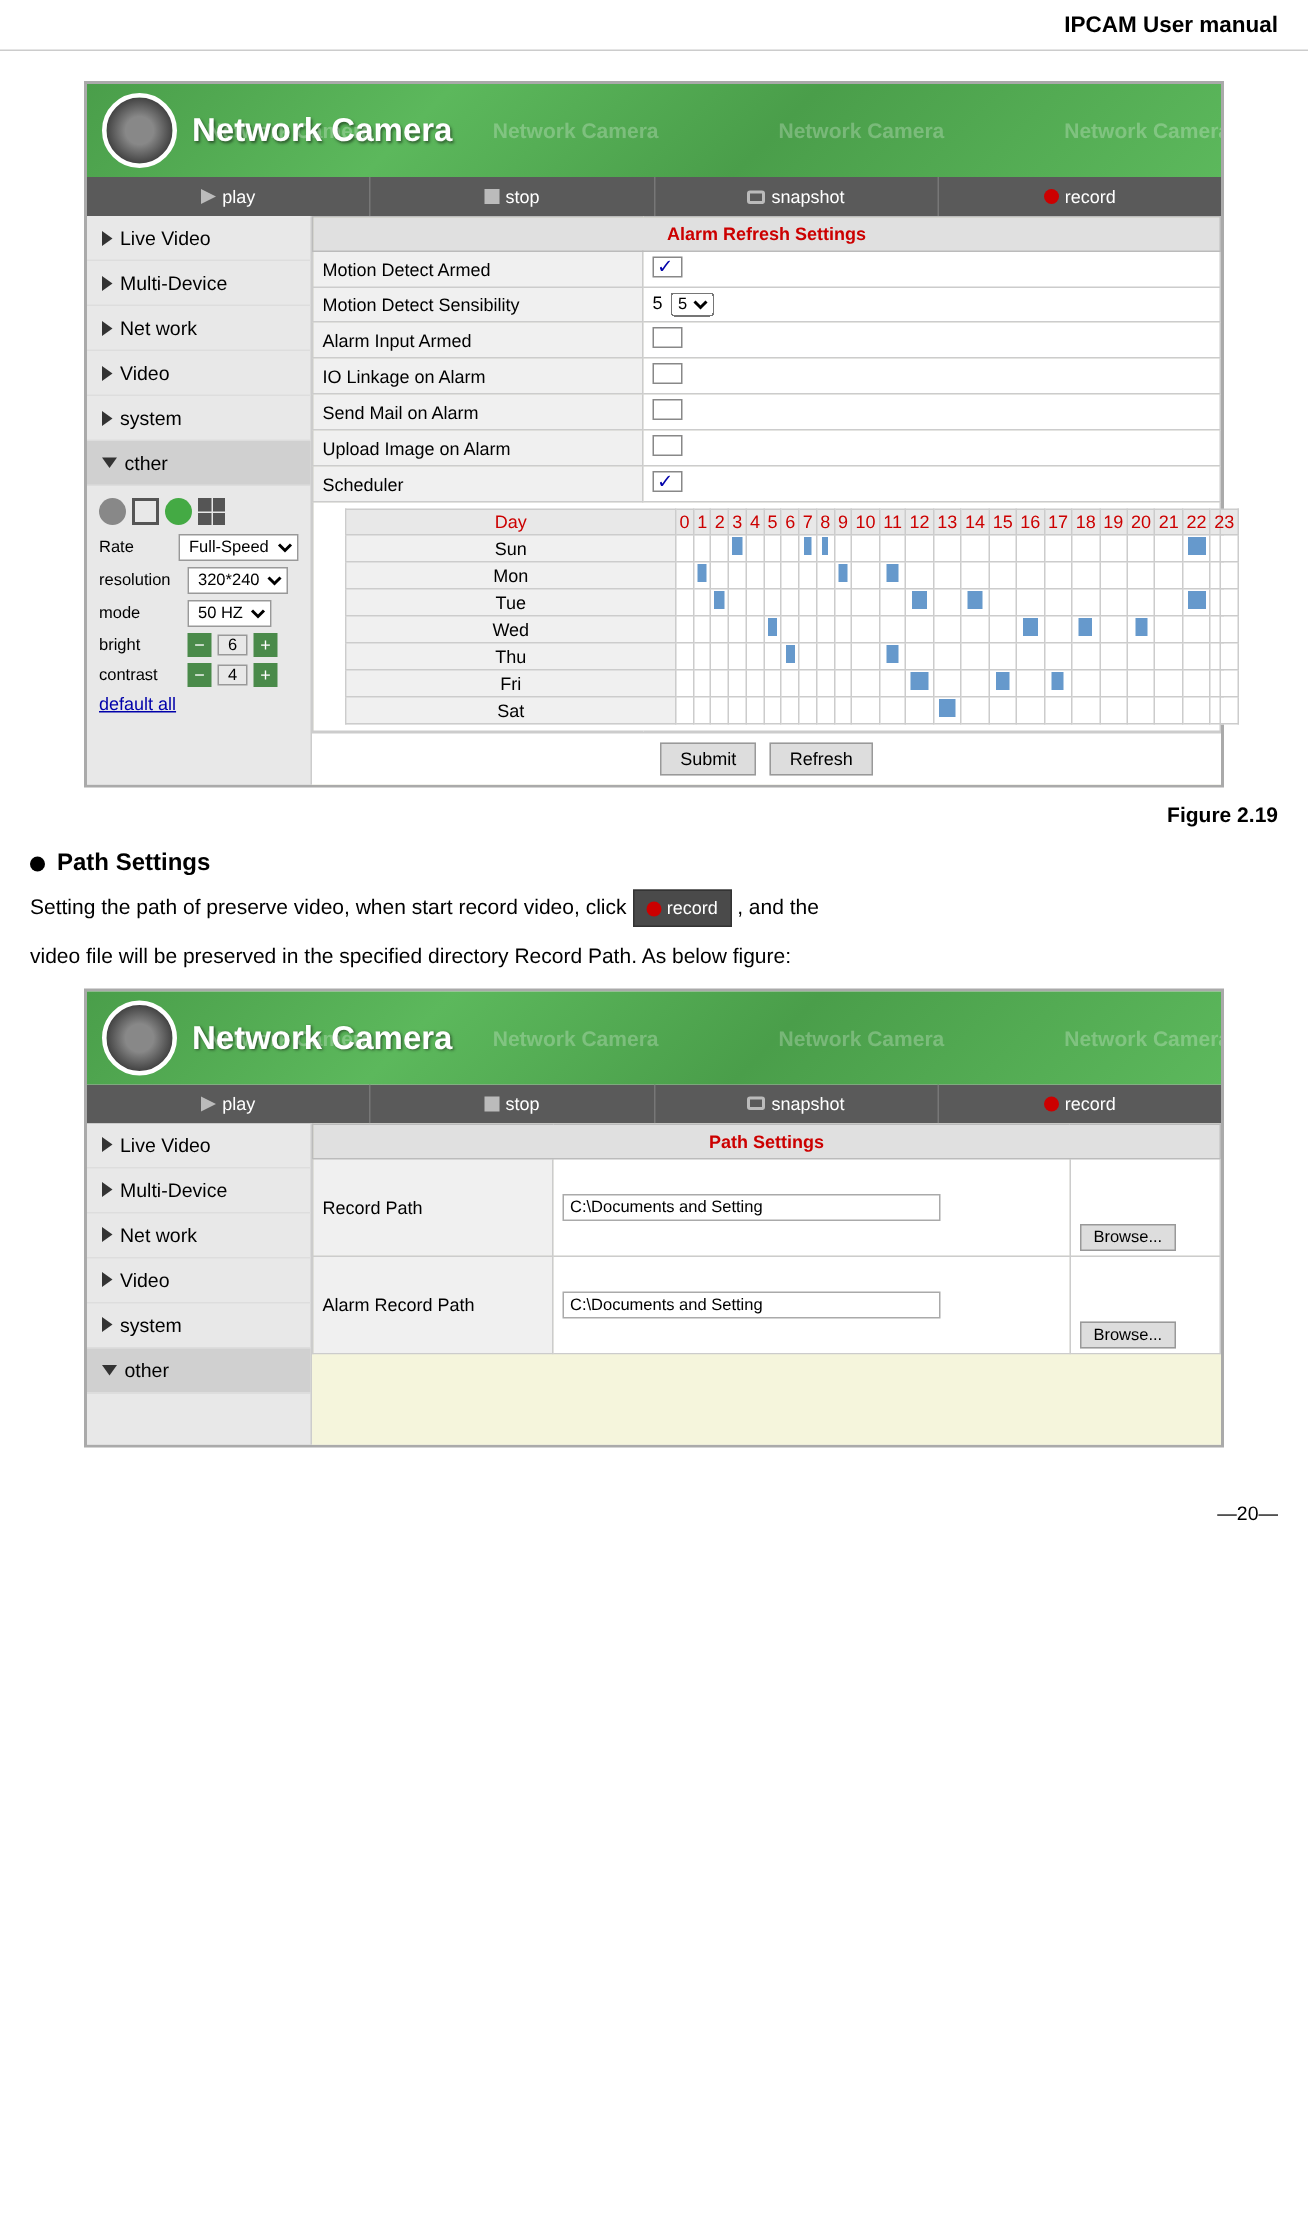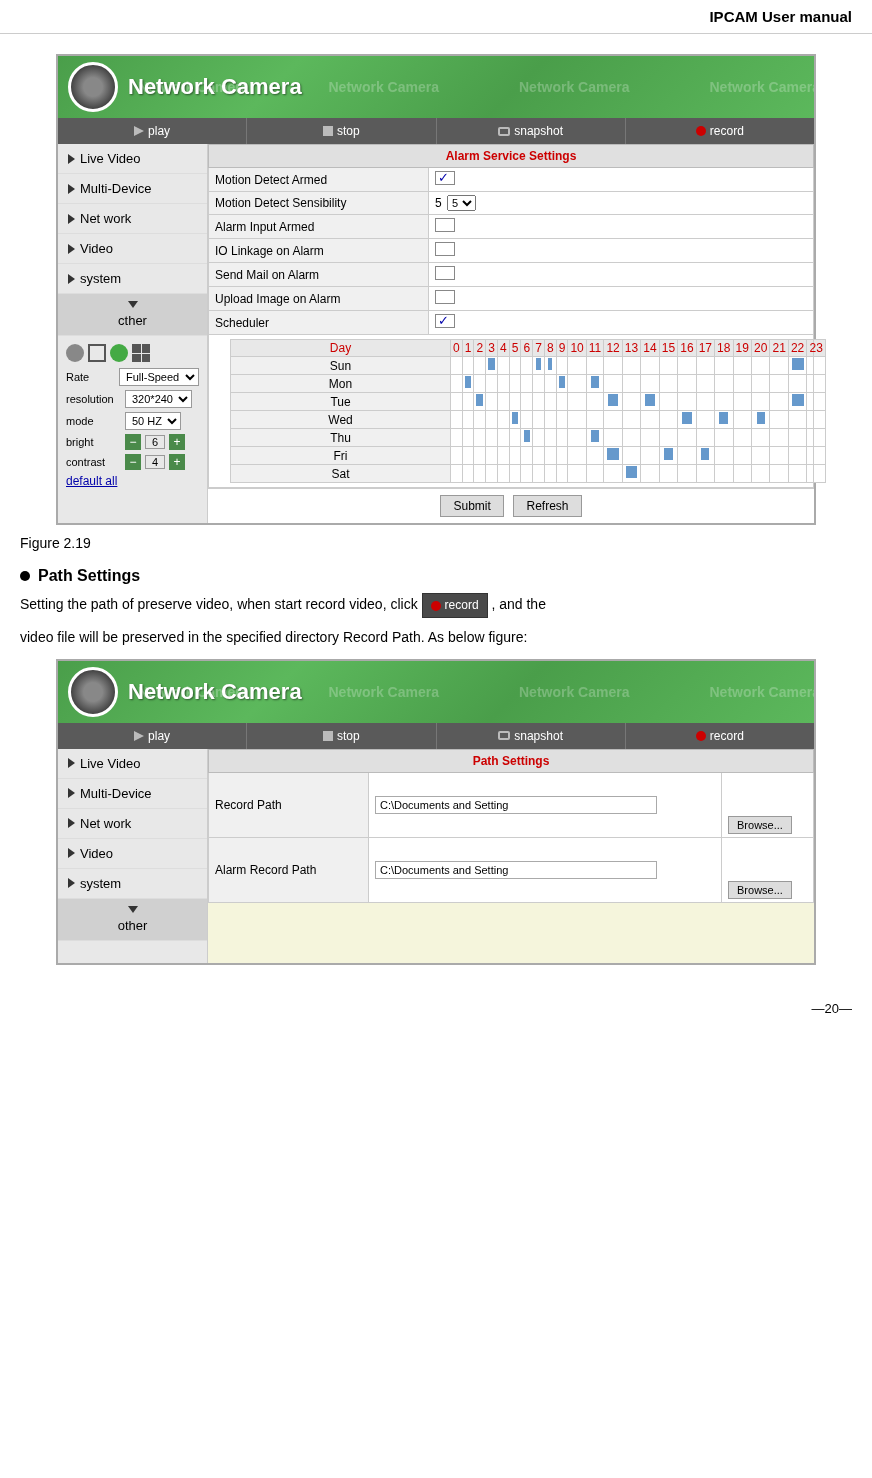--- a/index.html
+++ b/index.html
@@ -118,21 +118,21 @@
 
     .sidebar-item {
       padding: 7px 10px;
       cursor: pointer;
       display: flex;
       align-items: center;
       gap: 5px;
       border-bottom: 1px solid #ddd;
       font-size: 13px;
     }
-    .sidebar-item.active { background: #d0d0d0; flex-direction: column; }
+    .sidebar-item.active { background: #d0d0d0; }
 
     .arrow-right { display: inline-block; width: 0; height: 0; border-top: 5px solid transparent; border-bottom: 5px solid transparent; border-left: 7px solid #333; }
     .arrow-down { display: inline-block; width: 0; height: 0; border-left: 5px solid transparent; border-right: 5px solid transparent; border-top: 7px solid #333; }
 
     
     .sidebar-controls {
       padding: 8px;
     }
 
     .icon-row {
@@ -286,23 +286,24 @@
     .action-btn {
       padding: 3px 12px;
       background: #ddd;
       border: 1px solid #999;
       cursor: pointer;
       font-size: 12px;
       margin: 0 3px;
     }
 
     .figure-caption {
-      text-align: left;
+      text-align: right;
       margin: 8px 0 16px 0;
       font-size: 14px;
+      font-weight: bold;
     }
 
     
     .section-heading {
       font-size: 16px;
       font-weight: bold;
       margin: 12px 0 8px 0;
       display: flex;
       align-items: center;
       gap: 8px;
@@ -360,21 +361,21 @@
       padding: 3px 6px;
       background: #fff;
     }
 
     .path-settings-table td:first-child {
       background: #f0f0f0;
       width: 160px;
     }
 
     .path-input {
-      width: 282px;
+      width: 252px;
       border: 1px solid #aaa;
       padding: 2px 4px;
       font-size: 11px;
     }
 
     .browse-btn {
       padding: 2px 8px;
       background: #ddd;
       border: 1px solid #999;
       cursor: pointer;
@@ -504,21 +505,21 @@
             <button class="plus-btn">+</button>
           </div>
           <a class="default-all">default all</a>
         </div>
       </div>
 
       <div class="content-panel">
         <table class="settings-table">
           <thead>
             <tr>
-              <th colspan="2">Alarm Service Settings</th>
+              <th colspan="2">Alarm Refresh Settings</th>
             </tr>
           </thead>
           <tbody>
             <tr>
               <td>Motion Detect Armed</td>
               <td><span class="checkbox-cell checked"></span></td>
             </tr>
             <tr>
               <td>Motion Detect Sensibility</td>
               <td>

